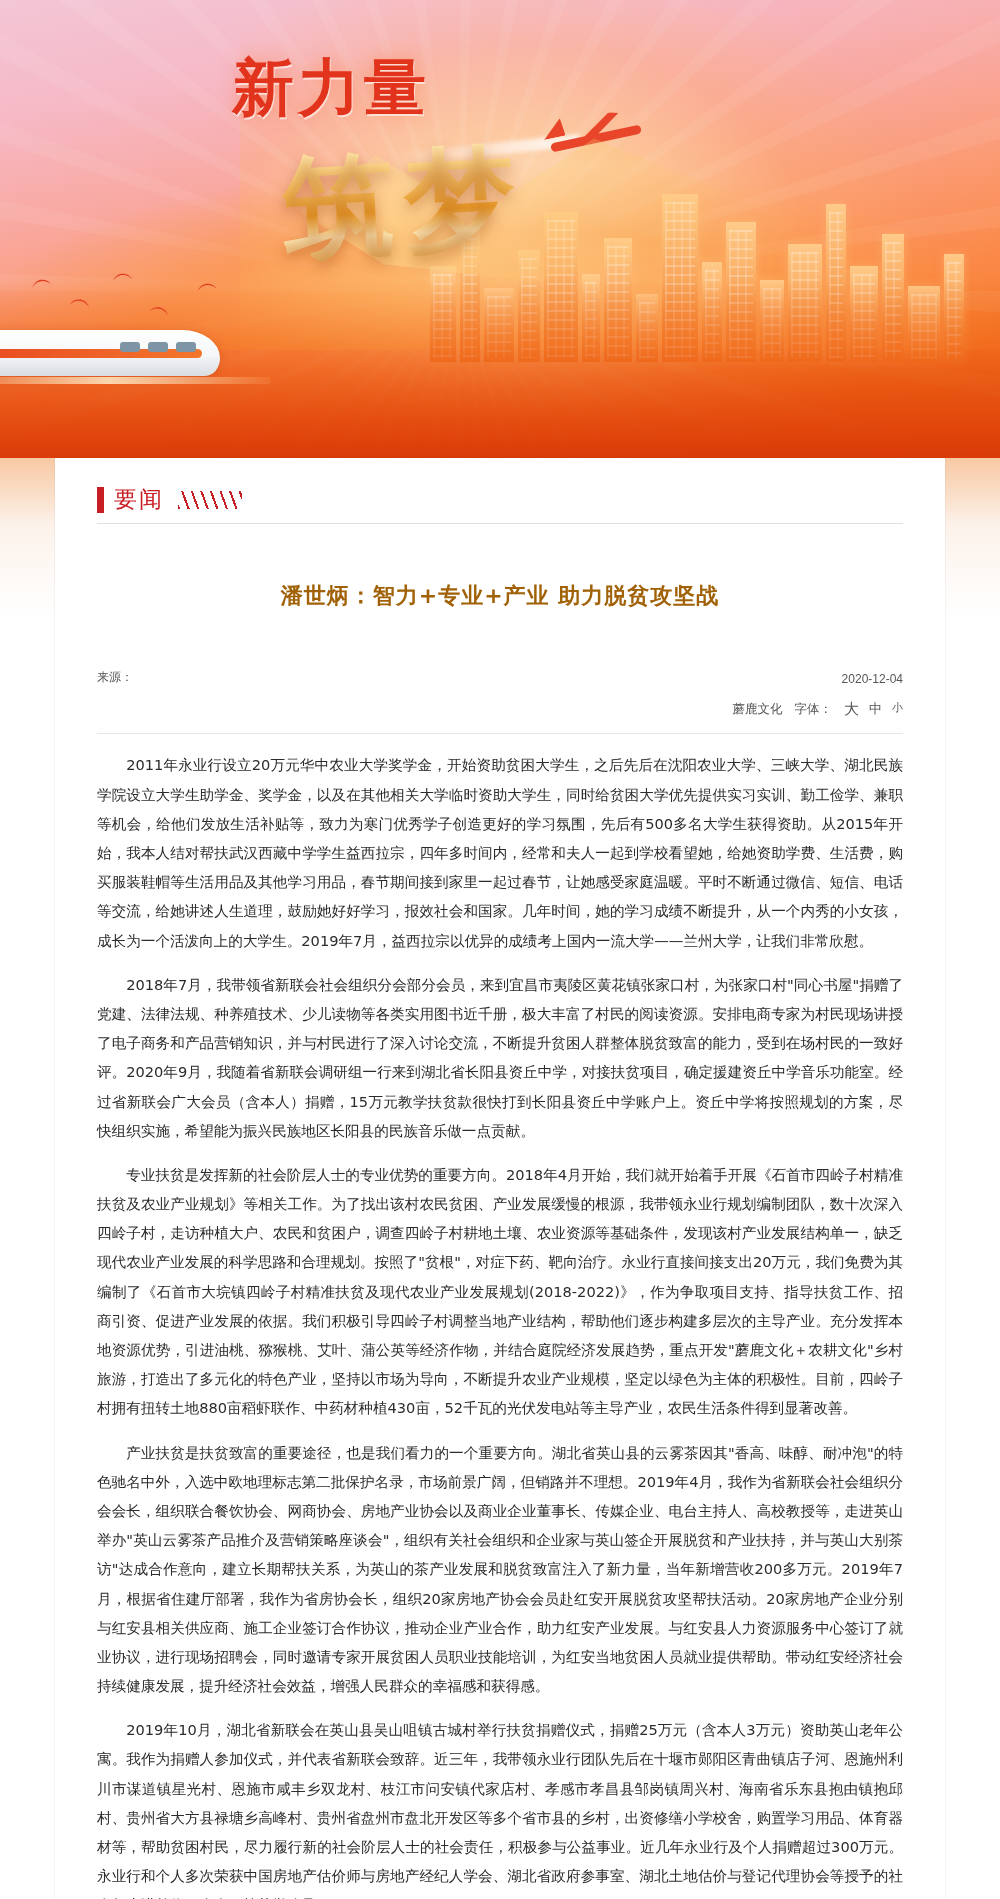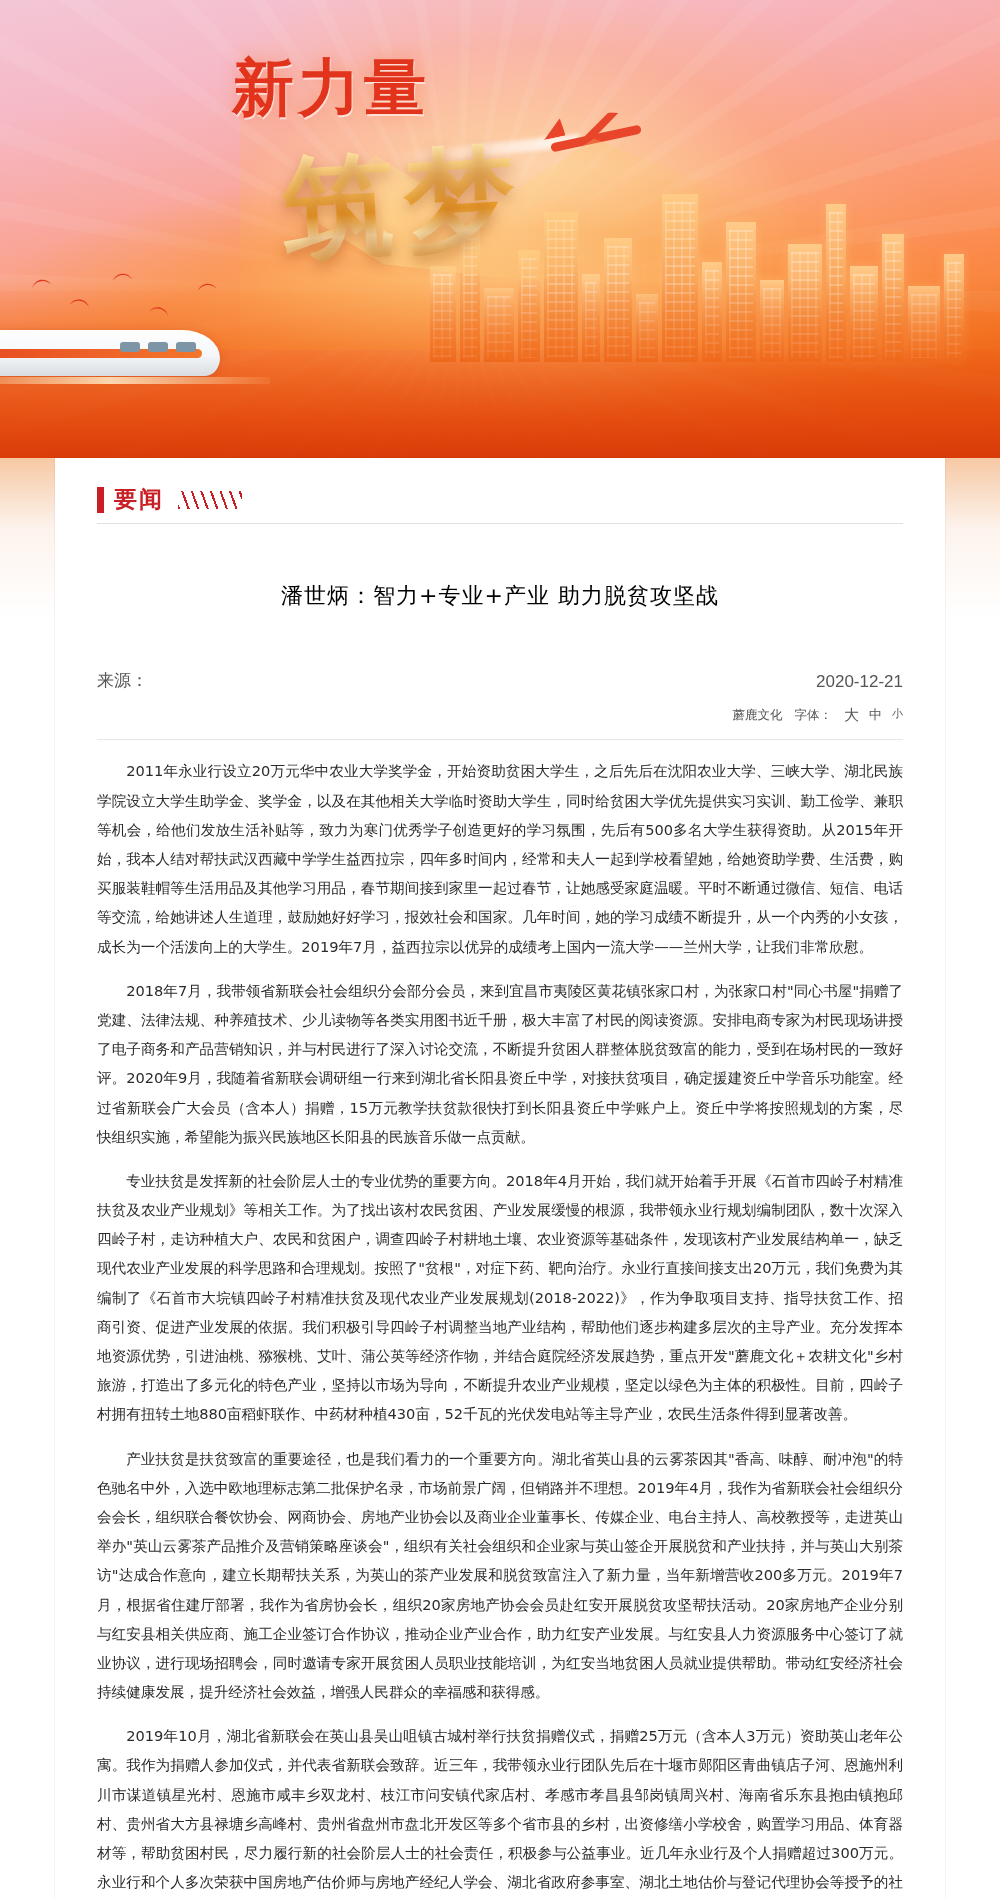--- a/index.html
+++ b/index.html
@@ -234,52 +234,52 @@
     gap: 10px;
     padding-bottom: 8px;
   }
   .sec-bar {
     width: 7px; height: 26px;
     background: #c81f24;
     display: inline-block;
   }
   .sec-title {
     font-size: 23px;
-    font-weight: bold;
+    font-weight: normal;
     color: #c81f24;
     letter-spacing: 2px;
     font-family: "DejaVu Sans", sans-serif;
   }
   .sec-slashes {
     flex: 0 0 auto;
     display: inline-block;
     width: 64px; height: 18px;
     background: repeating-linear-gradient(70deg, #c81f24 0 2px, rgba(0,0,0,0) 2px 9px);
     margin-left: 4px;
   }
   .sec-rule {
     border-top: 1px solid #e0e0e0;
     margin: 0 0 4px 0;
   }
 
   .doc-title {
     text-align: center;
     font-size: 22px;
-    font-weight: normal;
-    color: #000000;
+    font-weight: bold;
+    color: #a16207;
     padding: 42px 0 44px 0;
     letter-spacing: 1px;
     font-family: "DejaVu Sans", sans-serif;
   }
 
   .meta-row {
     display: flex;
     justify-content: space-between;
     align-items: flex-end;
-    font-size: 17px;
+    font-size: 12px;
     color: #666;
     padding-bottom: 6px;
   }
   .meta-left { color: #555; }
   .meta-right { color: #555; }
 
   .tools-row {
     display: flex;
     justify-content: flex-end;
     align-items: center;
@@ -380,21 +380,21 @@
         <span class="sec-bar"></span>
         <span class="sec-title">要闻</span>
         <span class="sec-slashes"></span>
       </div>
       <div class="sec-rule"></div>
 
       <h1 class="doc-title">潘世炳：智力+专业+产业  助力脱贫攻坚战</h1>
 
       <div class="meta-row">
         <span class="meta-left">来源：</span>
-        <span class="meta-right">2020-12-21</span>
+        <span class="meta-right">2020-12-04</span>
       </div>
 
       <div class="tools-row">
         <a href="#">蘑鹿文化</a>
         <span>字体：</span>
         <span class="sizes">
           <span class="sz-l">大</span>
           <span class="sz-m">中</span>
           <span class="sz-s">小</span>
         </span>

